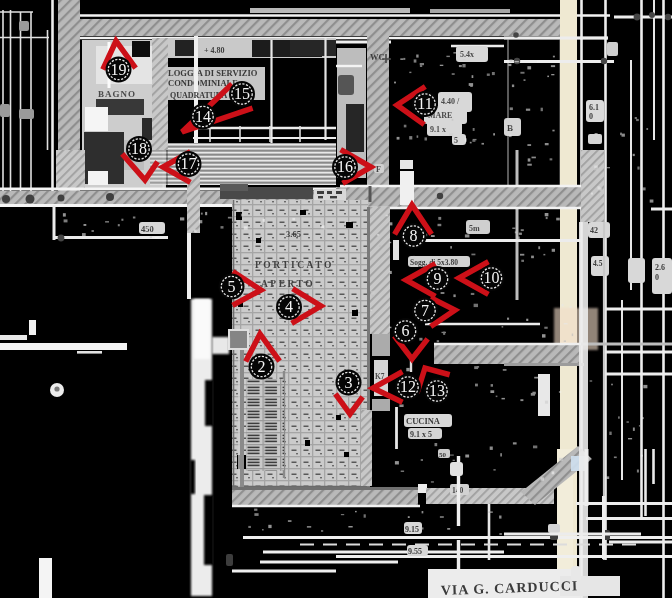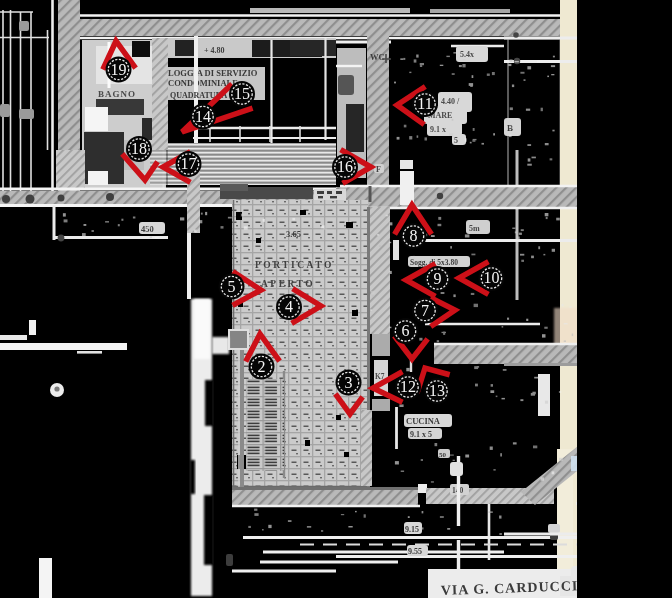--- a/index.html
+++ b/index.html
@@ -1,16 +1,16 @@
 <!DOCTYPE html>
 <html><head>
 <meta charset="utf-8">
 <style>
   html,body{margin:0;padding:0;background:#000;}
-  #stage{position:relative;width:577px;height:598px;background:#3b82f6;overflow:hidden;
+  #stage{position:relative;width:672px;height:598px;background:#3b82f6;overflow:hidden;
          font-family:"Liberation Serif", serif;}
   svg{position:absolute;left:0;top:0;}
 </style>
 </head>
 <body>
 <div id="stage">
 <svg width="672" height="598" viewBox="0 0 672 598">
 <defs>
   <pattern id="hatch" width="7" height="7" patternUnits="userSpaceOnUse" patternTransform="rotate(45)">
     <rect width="7" height="7" fill="#b9b9b9"></rect>

